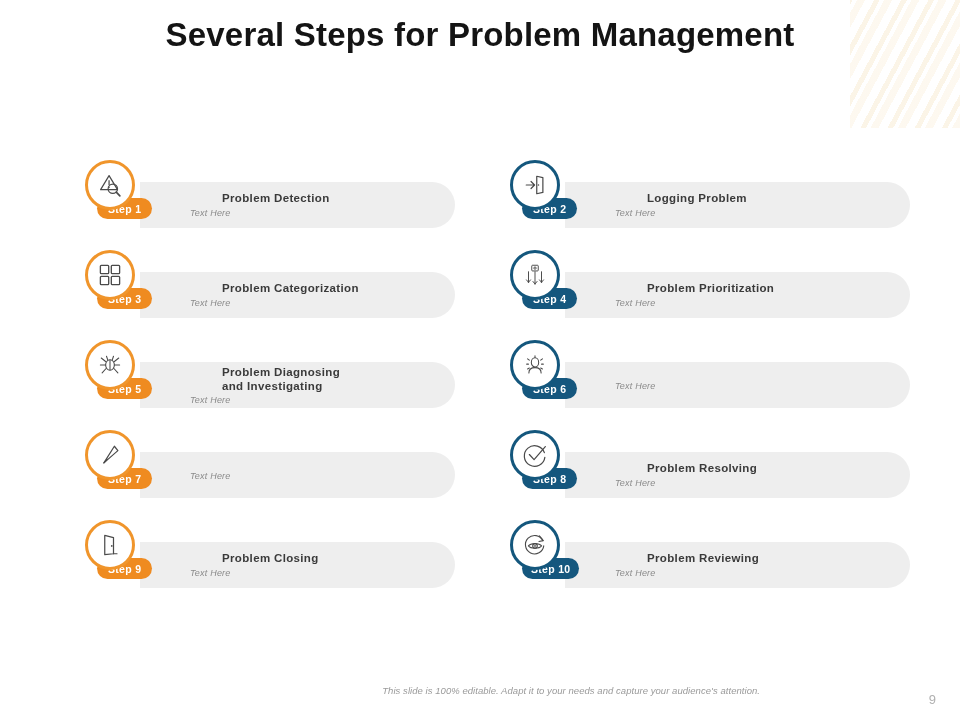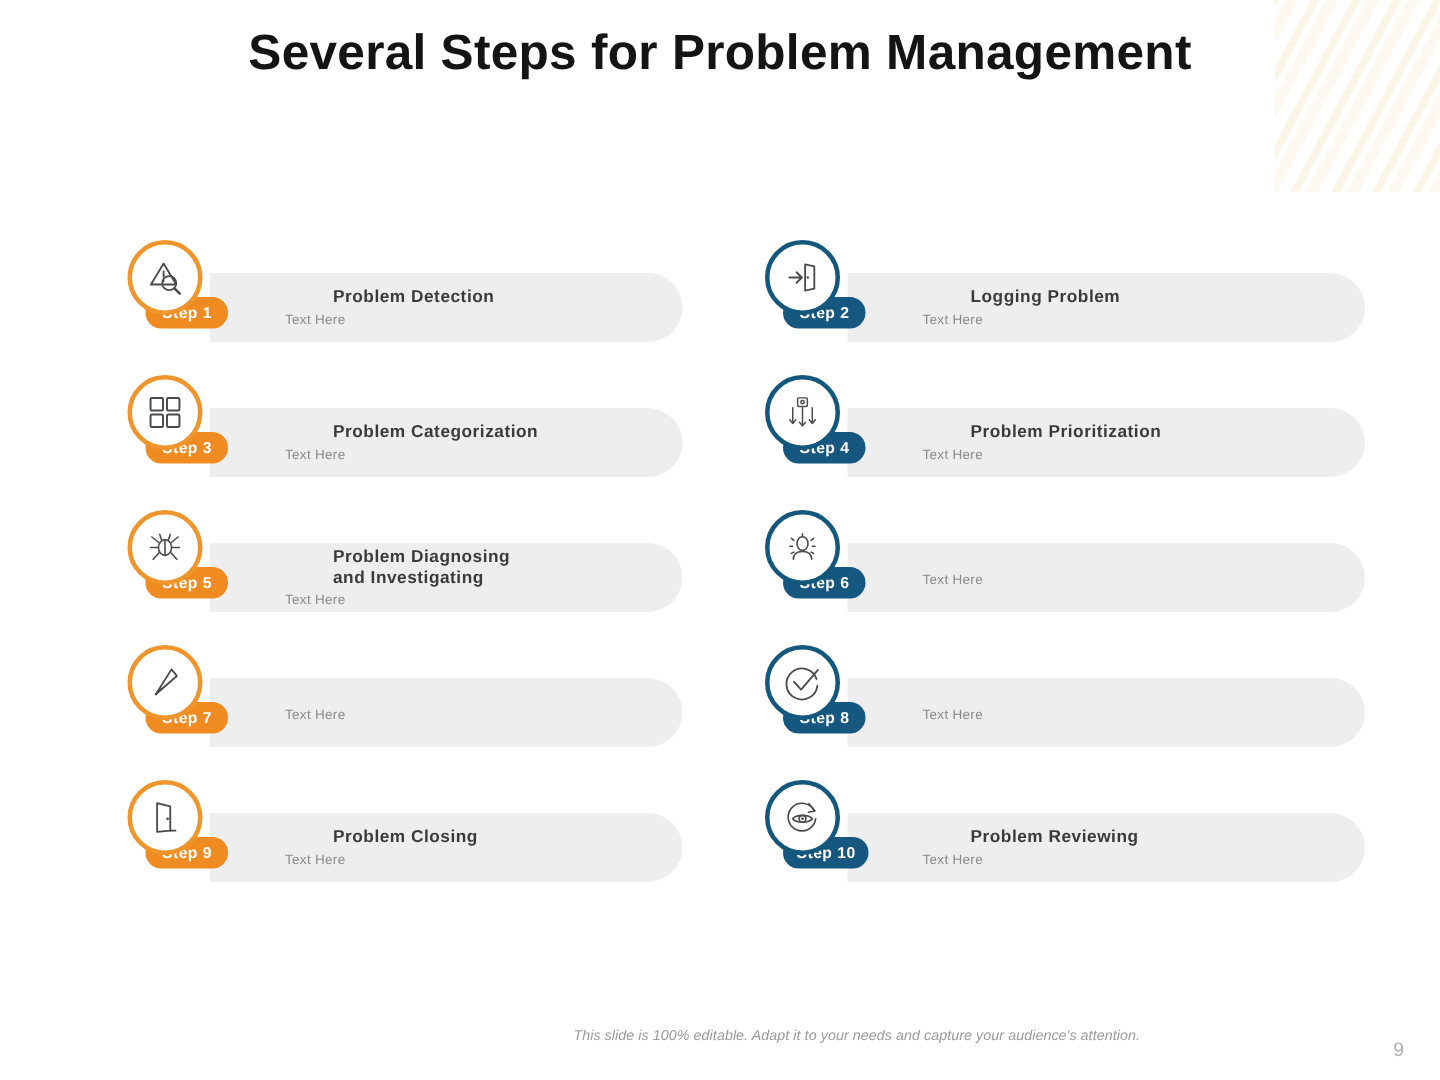--- a/index.html
+++ b/index.html
@@ -45,21 +45,21 @@
   .card-text{
     position:absolute;left:110px;top:50%;transform:translateY(-50%);
     width:260px;
   }
   .col-right .card-text{width:280px;}
   .card-title{
     font-size:11.5px;font-weight:700;color:#3a3a3a;
     letter-spacing:.35px;line-height:13.5px;white-space:pre-line;padding-left:32px;
   }
   .card-sub{
-    font-size:9px;color:#8a8a8a;margin-top:2px;letter-spacing:.2px;
+    font-size:9px;color:#8a8a8a;margin-top:2px;letter-spacing:.2px;font-style:italic;
   }
 
   
   .bubble{
     position:absolute;left:5px;top:0px;width:50px;height:50px;
     border-radius:50%;background:#ffffff;
     box-sizing:border-box;
     display:flex;align-items:center;justify-content:center;
     z-index:3;
   }
@@ -244,20 +244,21 @@
       <div class="row">
         <div class="card"></div>
         <div class="bubble blue">
           <svg width="30" height="30" viewBox="0 0 32 32" fill="none" stroke="#4a4a4a" stroke-width="1.3">
             <path d="M26 13.5 A11 11 0 1 0 26.5 18.5" stroke-linecap="round"></path>
             <path d="M10 15.5 L15 21 L27 7" stroke-linecap="round" stroke-linejoin="round"></path>
           </svg>
         </div>
         <div class="pill blue">Step 8</div>
         <div class="card-text">
+          <div class="card-title">Problem Resolving</div>
           <div class="card-sub">Text Here</div>
         </div>
       </div>
 
       <div class="row">
         <div class="card"></div>
         <div class="bubble blue">
           <svg width="28" height="28" viewBox="0 0 32 32" fill="none" stroke="#4a4a4a" stroke-width="1.25">
             <path d="M25 11 A10.5 10.5 0 1 0 26 17" stroke-linecap="round"></path>
             <path d="M21 5.5 L25.5 11 L20.5 12" stroke-linecap="round" stroke-linejoin="round"></path>

